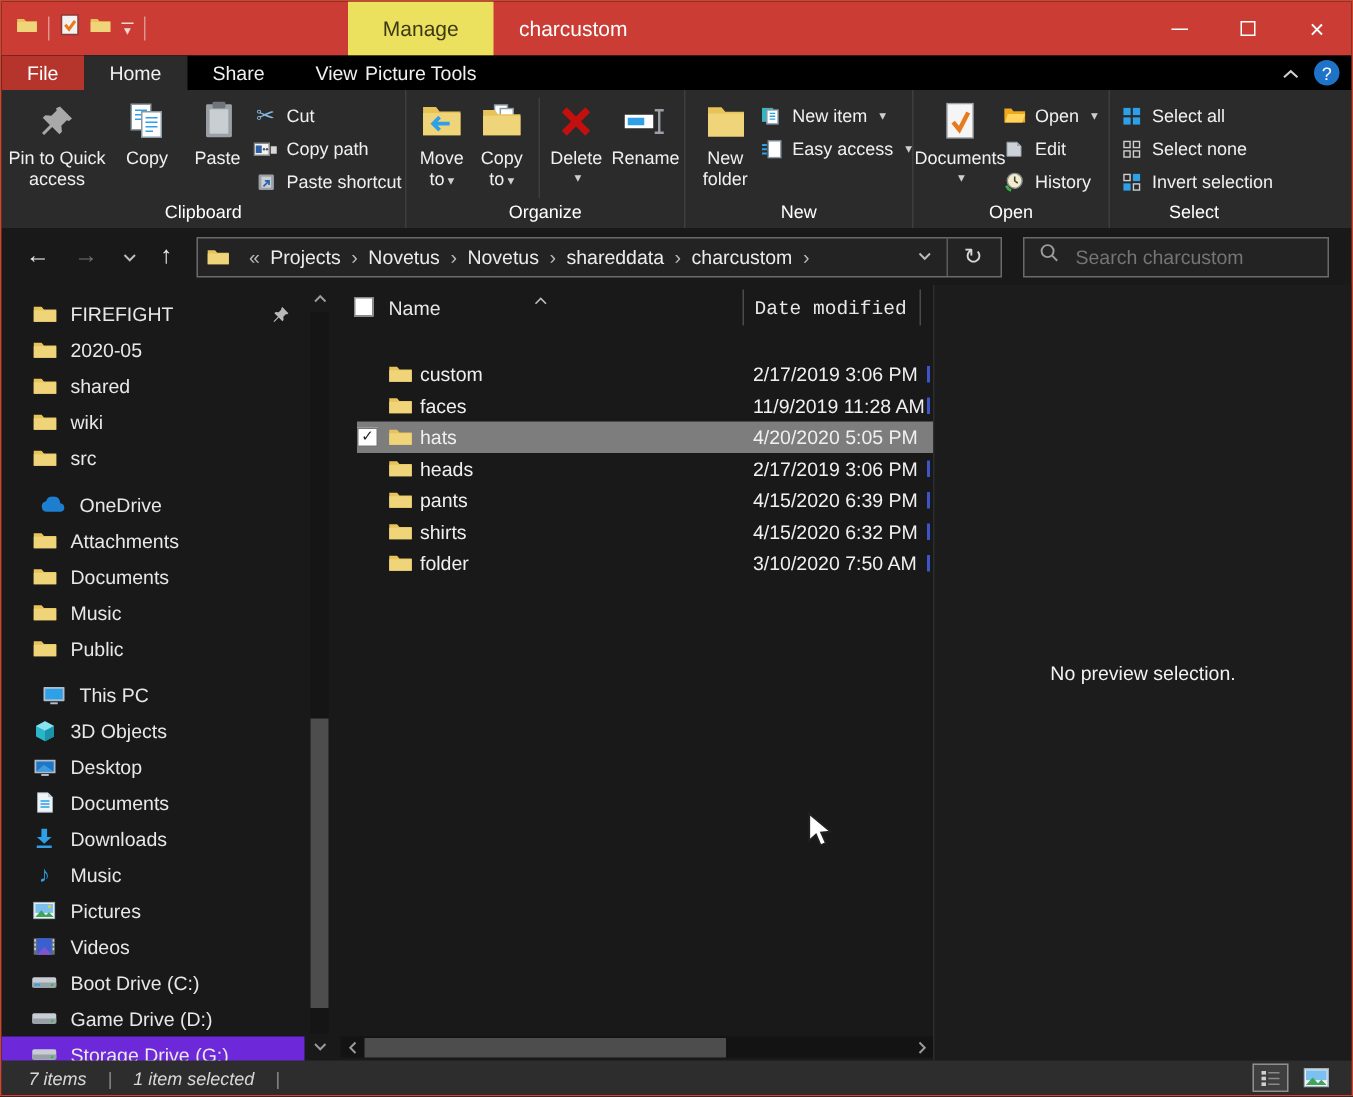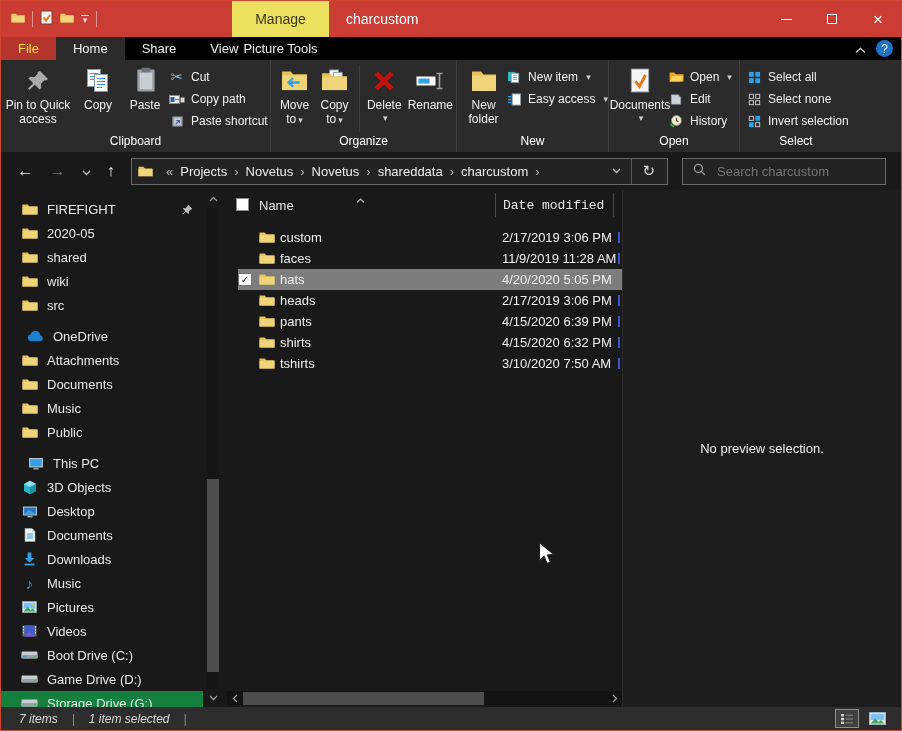--- a/index.html
+++ b/index.html
@@ -19,21 +19,21 @@
     display:flex;align-items:center;justify-content:center;font-size:14px;}
   .win-title{position:absolute;left:345px;top:0;height:36px;display:flex;align-items:center;color:#fff;font-size:14px;}
   .win-controls{position:absolute;right:0;top:0;height:36px;display:flex;}
   .win-btn{width:46px;height:36px;display:flex;align-items:center;justify-content:center;color:#fff;}
   .min-glyph{width:11px;height:1px;background:#fff;}
   .max-glyph{width:10px;height:10px;border:1px solid #fff;}
   .close-glyph{font-size:17px;line-height:1;}
   
   .tabsrow{position:absolute;left:0;top:36px;right:0;height:23px;background:#000;display:flex;}
   .tab{padding:0 17px;display:flex;align-items:center;font-size:13px;color:#f0f0f0;}
-  .tab-file{background:#b5352c;color:#fde047;}
+  .tab-file{background:#b5352c;color:#ffffff;}
   .tab-active{background:#2b2b2b;}
   .tab-pt{position:absolute;left:231px;top:0;width:97px;height:23px;justify-content:center;padding:0;}
   .tabs-right{position:absolute;right:8px;top:0;height:23px;display:flex;align-items:center;gap:10px;}
   .help-icon{width:17px;height:17px;border-radius:50%;background:#1e72c8;color:#fff;font-size:12px;
     display:flex;align-items:center;justify-content:center;}
   
   .ribbon{position:absolute;left:0;top:59px;right:0;height:92px;background:#2b2b2b;display:flex;}
   .rgroup{display:flex;flex-direction:column;border-right:1px solid #3e3e3e;}
   .rg-content{flex:1;display:flex;align-items:flex-start;padding-top:3px;}
   .rg-label{height:18px;text-align:center;font-size:12px;color:#ffffff;}
@@ -64,37 +64,37 @@
   .search-field input{background:transparent;border:none;outline:none;color:#9c9c9c;font-size:13px;width:150px;
     font-family:"Liberation Sans","DejaVu Sans",sans-serif;}
   
   .main{position:absolute;left:0;top:189px;right:0;bottom:23px;display:flex;background:#191919;}
   .sidebar{width:222px;position:relative;padding-top:7px;font-size:13px;flex-shrink:0;}
   .sb-item{height:24px;display:flex;align-items:center;gap:9px;position:relative;width:202px;}
   .sb-item .si{width:17px;display:flex;justify-content:center;flex-shrink:0;}
   .indent-1{padding-left:26px;}
   .indent-2{padding-left:20px;}
   .gap-before{margin-top:7px;}
-  .highlighted{background:#15803d;text-align:right;}
+  .highlighted{background:#6d28d9;text-align:right;}
   .sb-item .pin{display:none;position:absolute;right:10px;top:6px;}
   .sb-item.pinned .pin{display:block;}
   .mnote{color:#2da0e8;font-size:15px;line-height:1;}
   .sb-scroll{position:absolute;right:3px;top:2px;bottom:2px;width:14px;}
   .sb-scroll .track{position:absolute;left:1px;right:1px;top:16px;bottom:16px;background:#151515;}
   .sb-thumb{position:absolute;left:1px;width:12px;top:287px;height:193px;background:#4d4d4d;}
   .scroll-arrow{position:absolute;left:0;width:14px;height:14px;display:flex;align-items:center;justify-content:center;}
   
   .filepane{width:400px;position:relative;border-right:1px solid #2d2d2d;flex-shrink:0;}
   .list-header{position:relative;height:30px;display:flex;align-items:center;font-size:13px;color:#e8e8e8;}
   .hdr-cb{position:absolute;left:13px;top:8px;width:13px;height:13px;background:#fff;border:1px solid #8a8a8a;}
   .hdr-name{position:absolute;left:36px;}
   .hdr-sort{position:absolute;left:133px;top:1px;}
   .hdr-div{position:absolute;top:3px;width:1px;height:24px;background:#4a4a4a;}
   .hdr-date{position:absolute;left:280px;font-family:Liberation Mono, monospace;}
-  .rows{margin-left:15px;margin-top:7px;}
+  .rows{margin-left:15px;margin-top:19px;}
   .frow{height:21px;display:flex;align-items:center;position:relative;font-size:13px;color:#f0f0f0;}
   .frow .cb{width:14px;height:13px;background:#fff;border:1px solid #777;margin-right:6px;visibility:hidden;
     display:flex;align-items:center;justify-content:center;color:#222;font-size:10px;line-height:1;}
   .frow.selected{background:#7d7d7d;}
   .frow.selected .cb{visibility:visible;}
   .frow .si{width:17px;display:flex;justify-content:center;margin-right:5px;}
   .fdate{position:absolute;left:264px;}
   .frow:not(.selected)::after{content:"";position:absolute;right:2px;top:5px;width:2px;height:11px;background:#3d55c8;}
   .hscroll{position:absolute;left:4px;right:0;bottom:2px;height:14px;display:flex;align-items:center;background:#131313;}
   .hs-thumb{margin-left:1px;width:241px;height:13px;background:#4d4d4d;}
@@ -804,21 +804,21 @@
           <div class="frow">
     <span class="cb">
               <span>✓</span>
             </span>
     <span class="si">
               <svg width="16" height="13" viewBox="0 0 16 13">
                 <path d="M.5 1.5h5.2l1.6 1.8h8.2v8.2H.5z" fill="#e7c35a"></path>
                 <path d="M.5 3.9h15v7.6H.5z" fill="#f0d47a"></path>
               </svg>
             </span>
-    <span class="fname">tshirts</span>
+    <span class="fname">folder</span>
     <span class="fdate">3/10/2020 7:50 AM</span>
   </div>
         </div>
       <div class="hscroll">
         <span class="hs-arrow">
             <svg width="6" height="9" viewBox="0 0 6 9">
               <path d="M5 1L1.5 4.5 5 8" stroke="#9c9c9c" stroke-width="1.3" fill="none"></path>
             </svg>
           </span>
         <span class="hs-thumb"></span>

